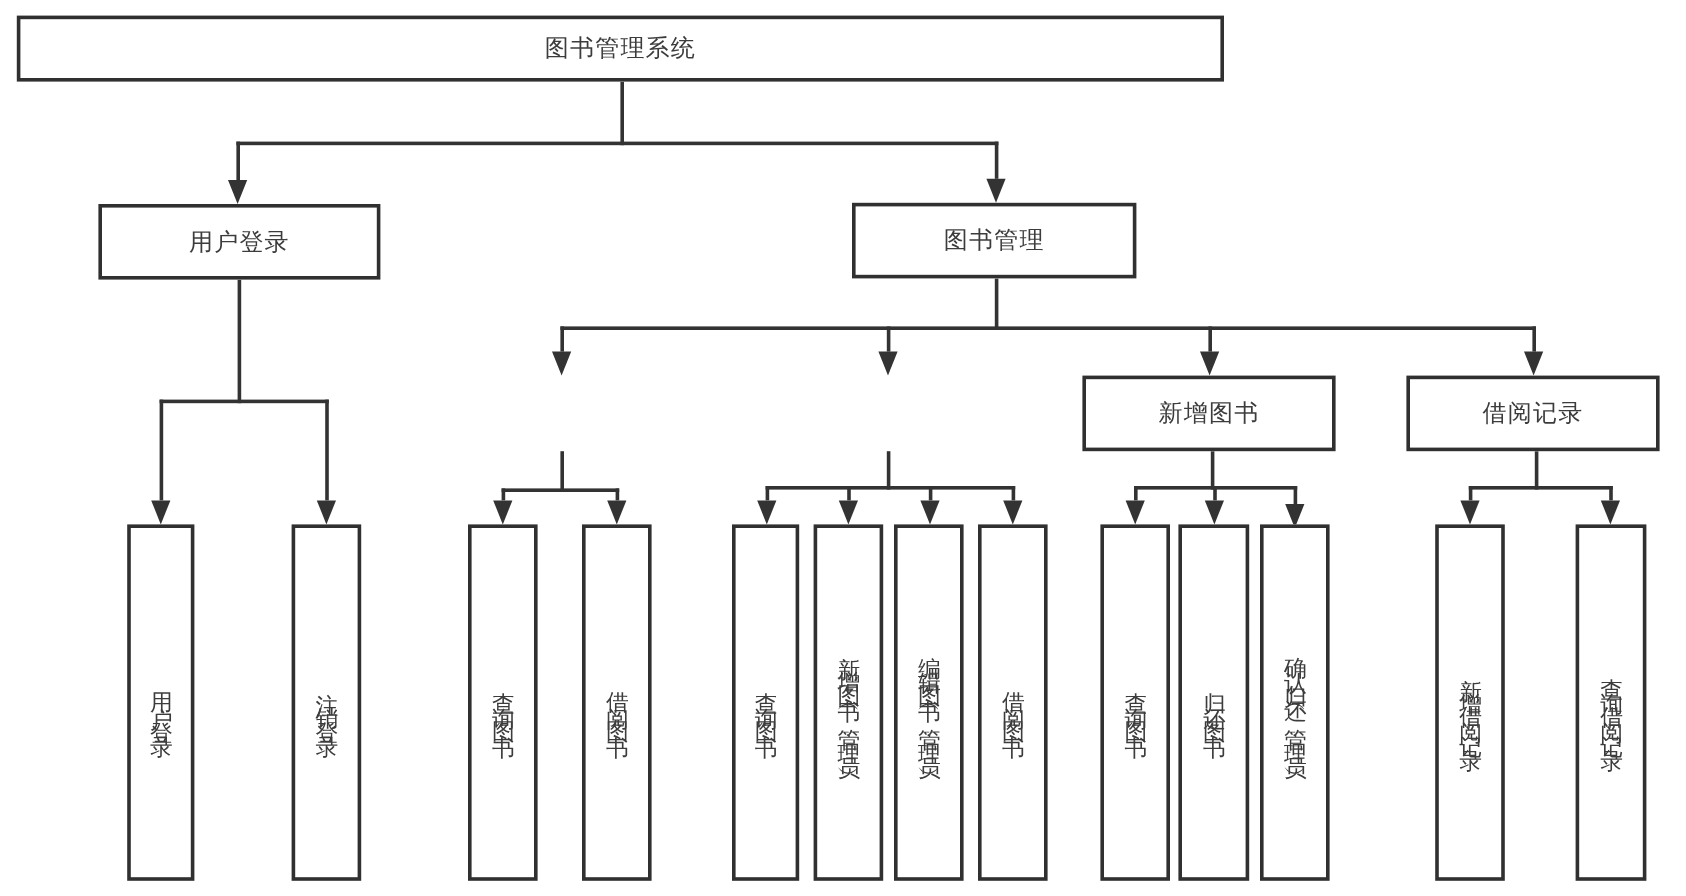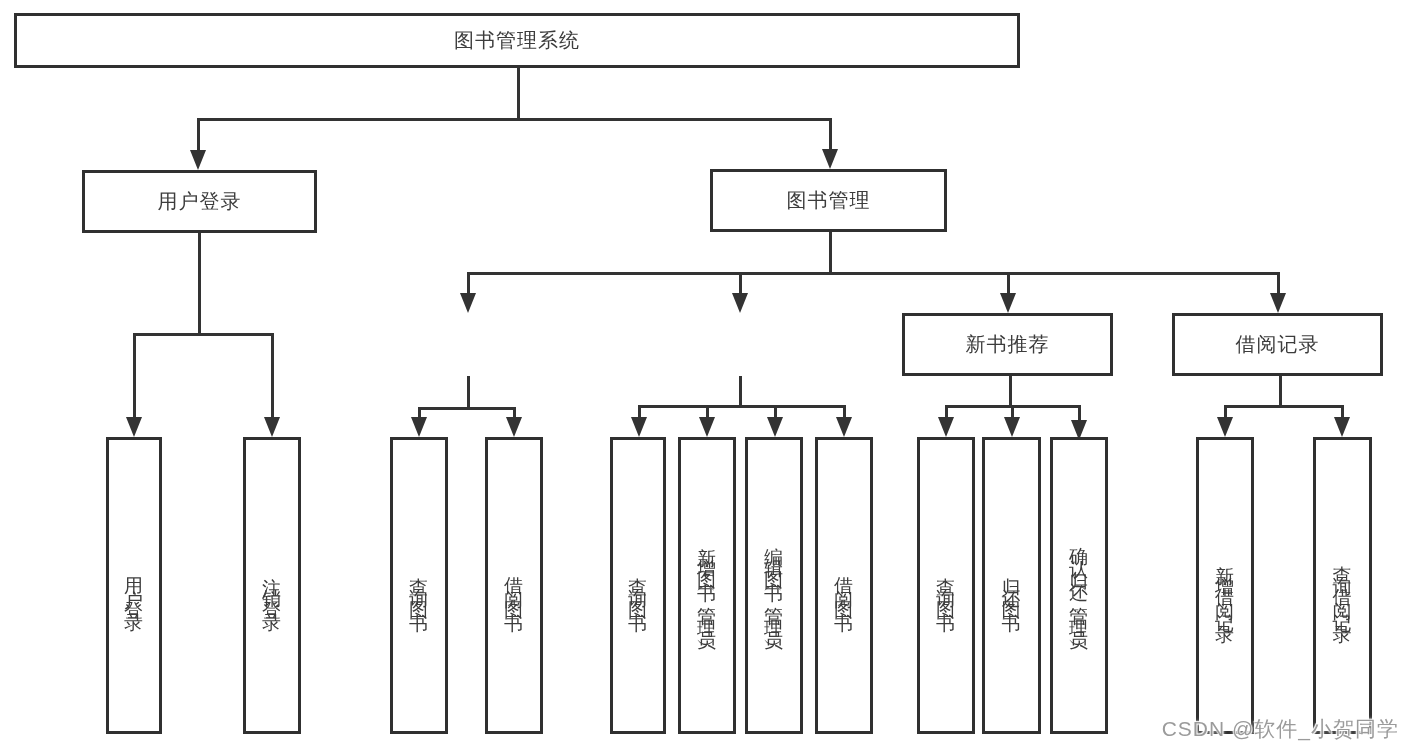--- a/index.html
+++ b/index.html
@@ -118,21 +118,21 @@
     <div class="node h" style="left: 14px; top: 13px; width: 1006px; height: 55px;">
       <span class="label">图书管理系统</span>
     </div>
     <div class="node h" style="left: 82px; top: 170px; width: 235px; height: 63px;">
       <span class="label">用户登录</span>
     </div>
     <div class="node h" style="left: 710px; top: 169px; width: 237px; height: 63px; text-align: center;">
       <span class="label">图书管理</span>
     </div>
     <div class="node h" style="left: 902px; top: 313px; width: 211px; height: 63px;">
-      <span class="label">新书推荐</span>
+      <span class="label">新增图书</span>
     </div>
     <div class="node h" style="left: 1172px; top: 313px; width: 211px; height: 63px;">
       <span class="label">借阅记录</span>
     </div>
     <div class="node v" style="left: 106px; top: 437px; width: 56px; height: 297px;">
       <span class="label">用户登录</span>
     </div>
     <div class="node v" style="left: 243px; top: 437px; width: 58px; height: 297px;">
       <span class="label">注销登录</span>
     </div>
@@ -162,14 +162,13 @@
     </div>
     <div class="node v" style="left: 1050px; top: 437px; width: 58px; height: 297px;">
       <span class="label">确认归还（管理员）</span>
     </div>
     <div class="node v" style="left: 1196px; top: 437px; width: 58px; height: 297px;">
       <span class="label">新增借阅记录</span>
     </div>
     <div class="node v" style="left: 1313px; top: 437px; width: 59px; height: 297px;">
       <span class="label">查询借阅记录</span>
     </div>
-    <div class="watermark">CSDN @软件_小贺同学</div>
 </div>
 
 </body></html>

